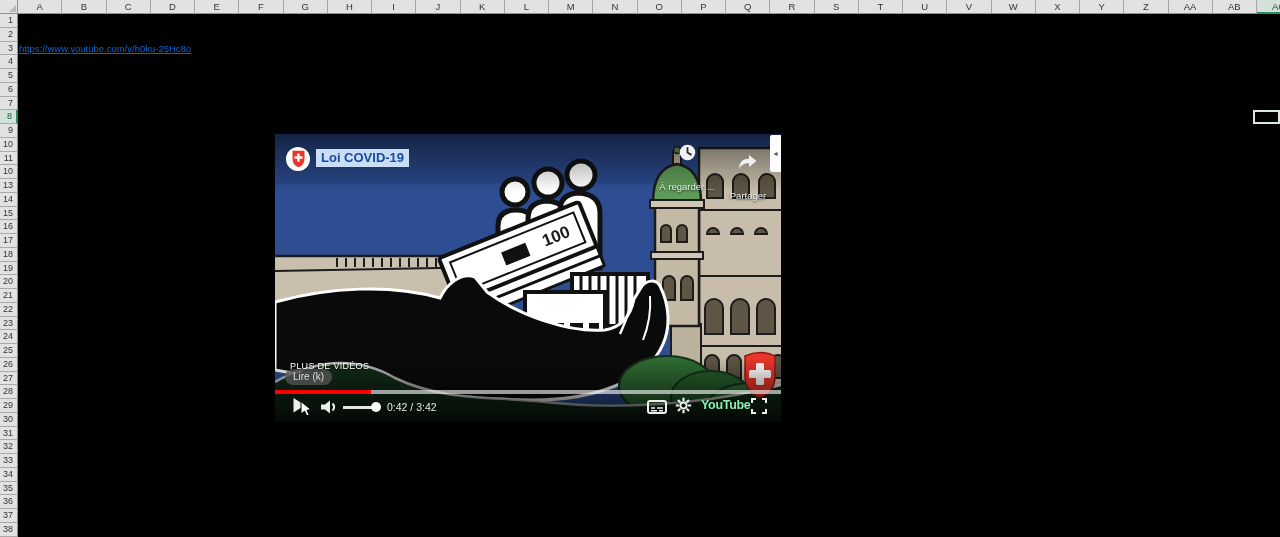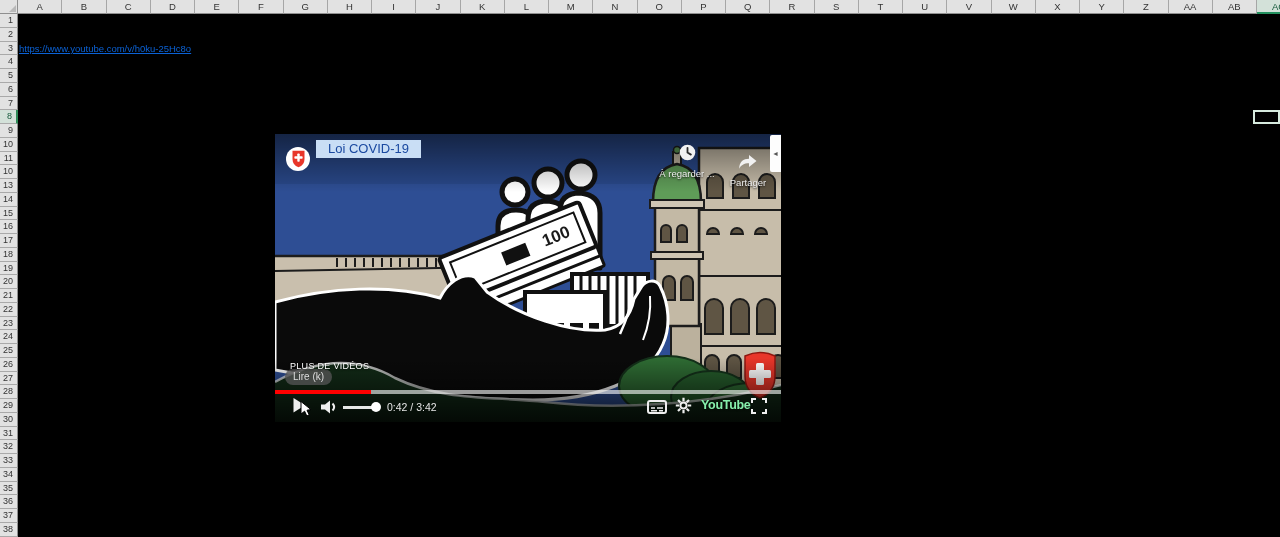--- a/index.html
+++ b/index.html
@@ -33,25 +33,25 @@
   .video{position:absolute;left:275px;top:134px;width:506px;height:288px;background:#10234d;
     overflow:hidden;z-index:2;}
   .scene{position:absolute;left:0;top:0;width:506px;height:288px;}
   .grad-top{position:absolute;left:0;top:0;width:100%;height:58px;
     background:linear-gradient(rgba(0,0,0,.5),rgba(0,0,0,0));}
   .grad-bottom{position:absolute;left:0;bottom:0;width:100%;height:64px;
     background:linear-gradient(rgba(0,0,0,0),rgba(0,0,0,.78));}
 
   .avatar{position:absolute;left:11px;top:13px;width:24px;height:24px;border-radius:50%;
     background:#fff;display:flex;align-items:center;justify-content:center;cursor:pointer;}
-  .vp-title{position:absolute;left:41px;top:6px;padding:1px 12px 2px;font-size:13px;
-    font-weight:normal;color:#1a49a0;background:#c9def5;cursor:pointer;white-space:nowrap;}
+  .vp-title{position:absolute;left:41px;top:15px;padding:1px 5px 2px;font-size:13px;
+    font-weight:bold;color:#1a49a0;background:#c9def5;cursor:pointer;white-space:nowrap;}
   .wl{position:absolute;left:381px;top:10px;width:62px;text-align:center;cursor:pointer;}
   .sh{position:absolute;left:448px;top:20px;width:50px;text-align:center;cursor:pointer;}
-  .ov-label{display:block;margin-top:3px;font-size:9.5px;color:#eee;
+  .ov-label{display:block;margin-top:16px;font-size:9.5px;color:#eee;
     text-shadow:0 1px 2px rgba(0,0,0,.8);white-space:nowrap;}
   .side-tab{position:absolute;right:0;top:1px;width:11px;height:37px;background:#fdfdfd;
     border-radius:2px 0 0 2px;display:flex;align-items:center;justify-content:center;
     font-size:7px;color:#555;cursor:pointer;}
 
   .more-videos{position:absolute;left:15px;top:227px;font-size:9px;color:#fff;
     letter-spacing:.3px;text-shadow:0 1px 2px rgba(0,0,0,.7);z-index:6;}
   .tooltip{position:absolute;left:10px;top:235px;padding:2px 8px 3px;
     background:rgba(82,82,82,.8);border-radius:8px;font-size:10px;color:#ddd;z-index:5;}
 

